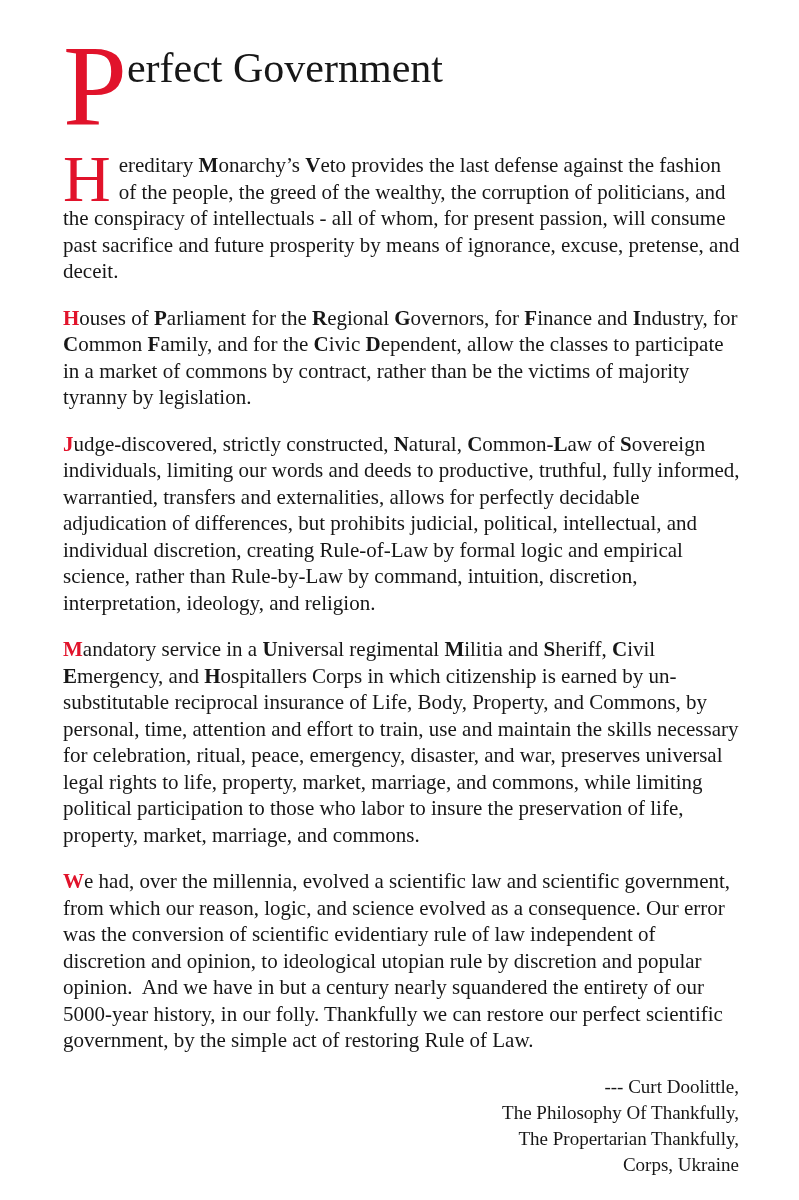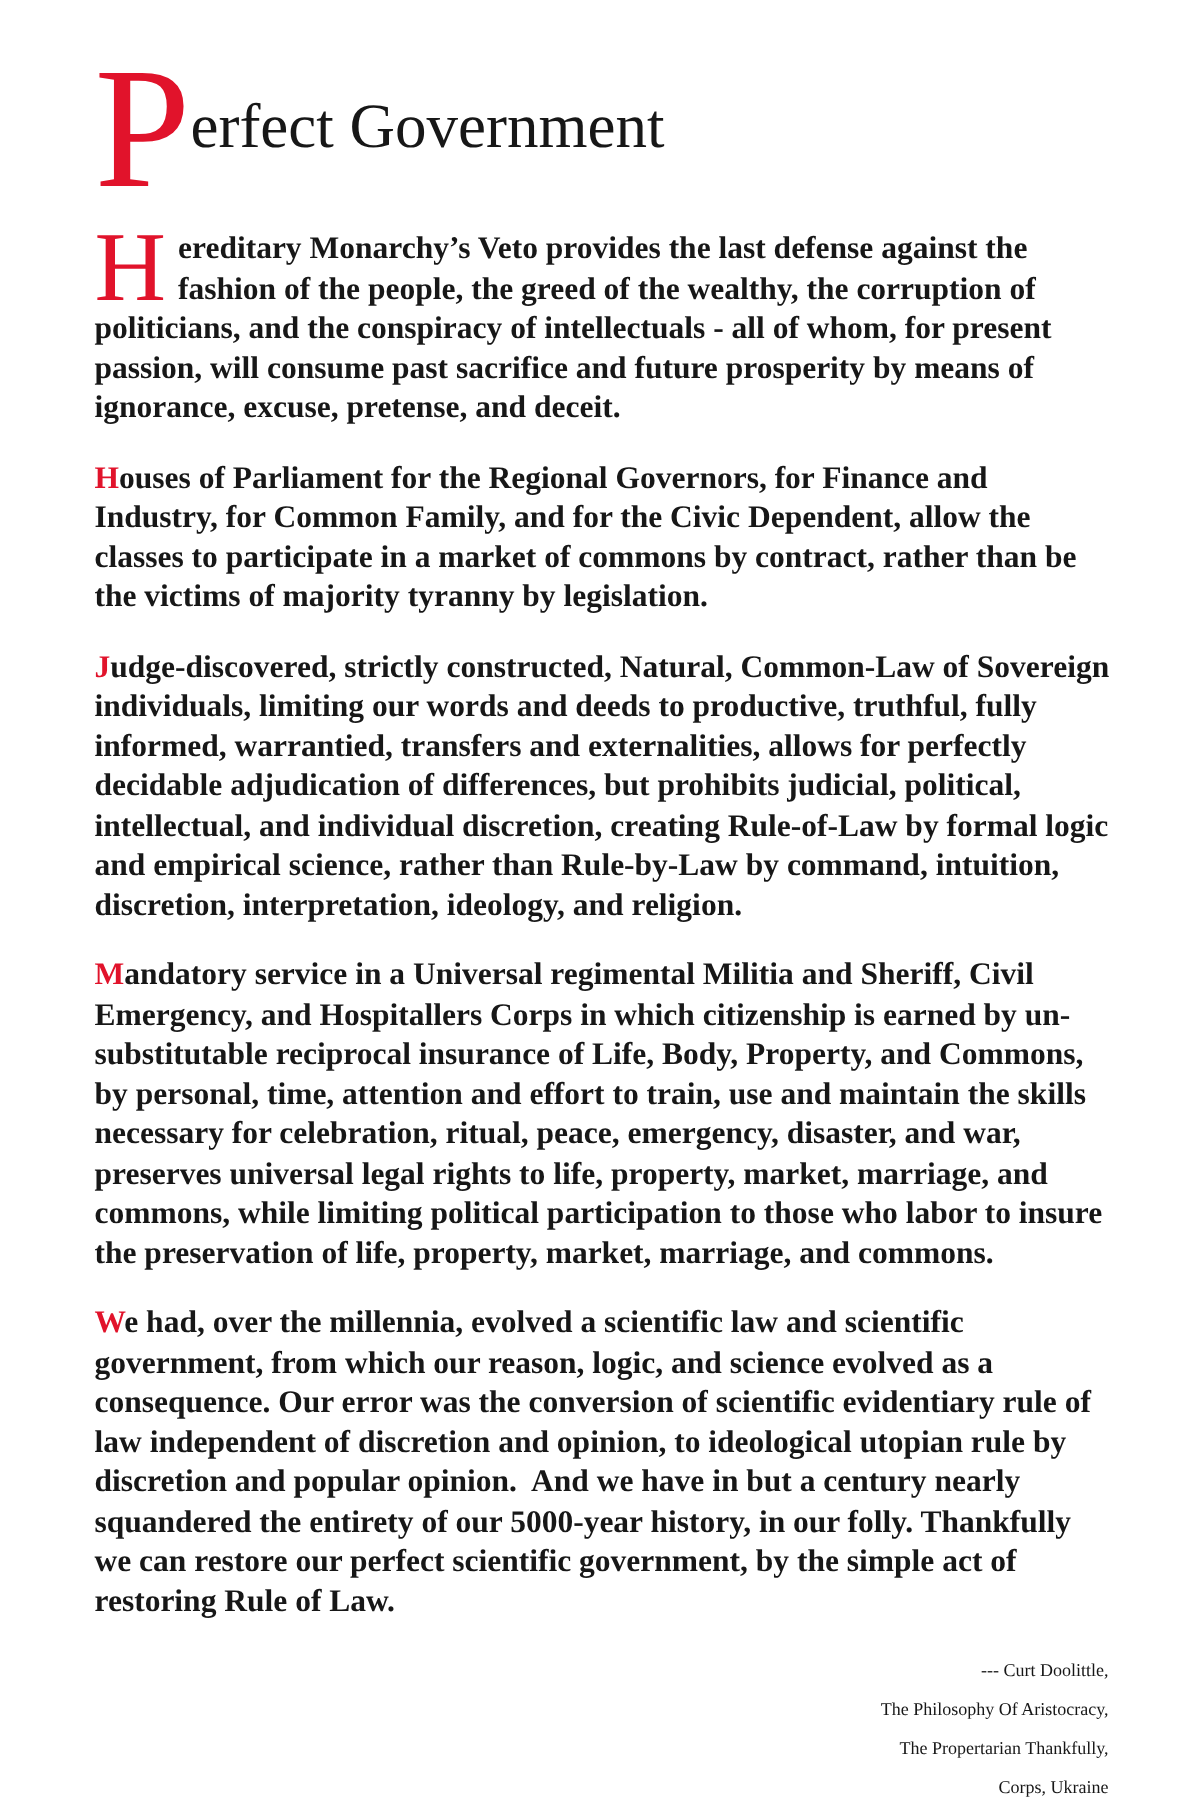--- a/index.html
+++ b/index.html
@@ -29,21 +29,21 @@
   }
   .title-drop{
     color:var(--accent);
     font-size:115px;
     line-height:0.8;
     display:block;
   }
   .title-rest{
     font-size:42px;
     line-height:1;
-    margin-top:24px;
+    margin-top:7px;
     letter-spacing:0px;
     display:block;
   }
   
   .content{width:678px;}
   .content p{
     margin:0 0 20px 0;
     font-size:21px;
     line-height:26.5px;
     white-space:pre-wrap;
@@ -53,26 +53,26 @@
     color:var(--accent);
     font-size:66px;
     line-height:52px;
     padding:1px 8px 0 0;
   }
   .seg-lead{
     color:var(--accent);
     font-weight:bold;
   }
   .seg-b{font-weight:bold;}
-  .seg-n{font-weight:bold;}
+  .seg-n{font-weight:normal;}
   
   .signature{
     margin-top:10px;
     text-align:right;
-    font-size:12px;
+    font-size:19px;
     line-height:26px;
   }
 </style>
 </head>
 <body>
 
 <div class="page">
 
   <header class="title">
     <span class="title-drop">P</span>
@@ -84,18 +84,18 @@
         <p><span class="seg-drop">H</span><span class="seg-n">ereditary </span><span class="seg-b">M</span><span class="seg-n">onarchy’s </span><span class="seg-b">V</span><span class="seg-n">eto provides the last defense against the fashion of the people, the greed of the wealthy, the corruption of politicians, and the conspiracy of intellectuals - all of whom, for present passion, will consume past sacrifice and future prosperity by means of ignorance, excuse, pretense, and deceit.</span></p>
         <p><span class="seg-lead">H</span><span class="seg-n">ouses of </span><span class="seg-b">P</span><span class="seg-n">arliament for the </span><span class="seg-b">R</span><span class="seg-n">egional </span><span class="seg-b">G</span><span class="seg-n">overnors, for </span><span class="seg-b">F</span><span class="seg-n">inance and </span><span class="seg-b">I</span><span class="seg-n">ndustry, for </span><span class="seg-b">C</span><span class="seg-n">ommon </span><span class="seg-b">F</span><span class="seg-n">amily, and for the </span><span class="seg-b">C</span><span class="seg-n">ivic </span><span class="seg-b">D</span><span class="seg-n">ependent, allow the classes to participate in a market of commons by contract, rather than be the victims of majority tyranny by legislation.</span></p>
         <p><span class="seg-lead">J</span><span class="seg-n">udge-discovered, strictly constructed, </span><span class="seg-b">N</span><span class="seg-n">atural, </span><span class="seg-b">C</span><span class="seg-n">ommon-</span><span class="seg-b">L</span><span class="seg-n">aw of </span><span class="seg-b">S</span><span class="seg-n">overeign individuals, limiting our words and deeds to productive, truthful, fully informed, warrantied, transfers and externalities, allows for perfectly decidable adjudication of differences, but prohibits judicial, political, intellectual, and individual discretion, creating Rule-of-Law by formal logic and empirical science, rather than Rule-by-Law by command, intuition, discretion, interpretation, ideology, and religion.</span></p>
         <p><span class="seg-lead">M</span><span class="seg-n">andatory service in a </span><span class="seg-b">U</span><span class="seg-n">niversal regimental </span><span class="seg-b">M</span><span class="seg-n">ilitia and </span><span class="seg-b">S</span><span class="seg-n">heriff, </span><span class="seg-b">C</span><span class="seg-n">ivil </span><span class="seg-b">E</span><span class="seg-n">mergency, and </span><span class="seg-b">H</span><span class="seg-n">ospitallers Corps in which citizenship is earned by un-substitutable reciprocal insurance of Life, Body, Property, and Commons, by personal, time, attention and effort to train, use and maintain the skills necessary for celebration, ritual, peace, emergency, disaster, and war, preserves universal legal rights to life, property, market, marriage, and commons, while limiting political participation to those who labor to insure the preservation of life, property, market, marriage, and commons.</span></p>
         <p><span class="seg-lead">W</span><span class="seg-n">e had, over the millennia, evolved a scientific law and scientific government, from which our reason, logic, and science evolved as a consequence. Our error was the conversion of scientific evidentiary rule of law independent of discretion and opinion, to ideological utopian rule by discretion and popular opinion.  And we have in but a century nearly squandered the entirety of our 5000-year history, in our folly. Thankfully we can restore our perfect scientific government, by the simple act of restoring Rule of Law.</span></p>
       </div>
   </main>
 
   <footer class="signature">
     <div>--- Curt Doolittle,</div>
-    <div>The Philosophy Of Aristocracy,</div>
+    <div>The Philosophy Of Thankfully,</div>
     <div>The Propertarian Thankfully,</div>
     <div>Corps, Ukraine</div>
   </footer>
 
 </div>
 
 </body></html>

